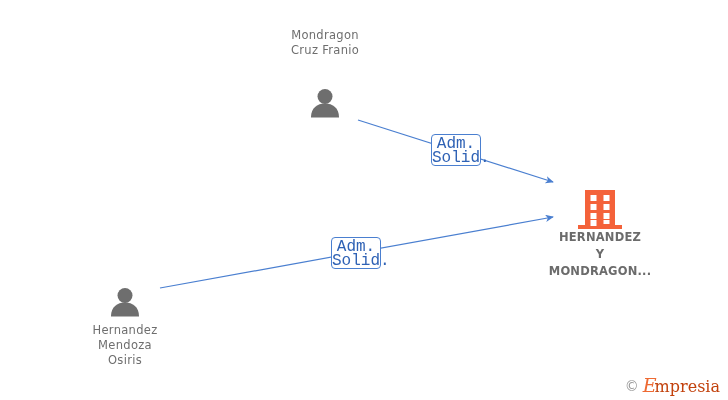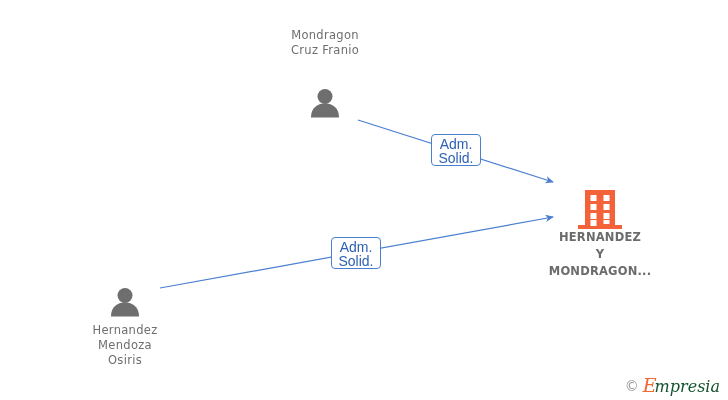--- a/index.html
+++ b/index.html
@@ -42,22 +42,22 @@
     letter-spacing: 0.2px;
     white-space: pre-line;
   }
   .edge-label {
     position: absolute;
     box-sizing: border-box;
     border: 1px solid #4a7fd0;
     border-radius: 4px;
     background: #ffffff;
     color: #2f62b5;
-    font-family: Liberation Sans, sans-serif;
-    font-size: 14px;
+    font-family: Liberation Mono, monospace;
+    font-size: 16px;
     line-height: 14px;
     text-align: center;
     padding-top: 2px;
     white-space: pre-line;
     box-shadow: 0 0 0 0 rgba(0,0,0,0);
   }
   .watermark {
     position: absolute;
     right: 8px;
     bottom: 4px;
@@ -72,23 +72,22 @@
     font-size: 14px;
   }
   .wm-e {
     color: #ee6a33;
     font-family: "DejaVu Serif", serif;
     font-style: italic;
     font-size: 19px;
     line-height: 19px;
   }
   .wm-rest {
-    color: #14532d;
+    color: #c2410c;
     font-family: "DejaVu Serif", serif;
-    font-style: italic;
     font-size: 16px;
     line-height: 19px;
     margin-left: -2px;
   }
 </style>
 </head>
 <body>
 
 <svg id="diagram-canvas" viewBox="0 0 728 400">
   <defs>

